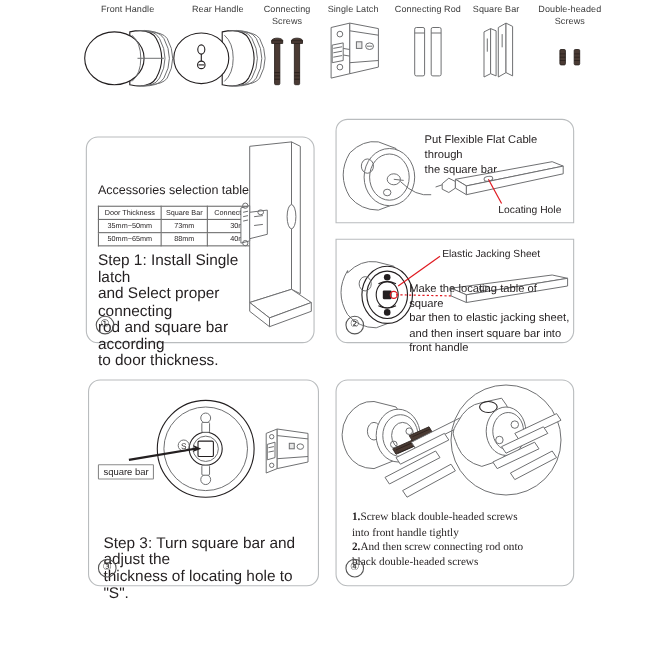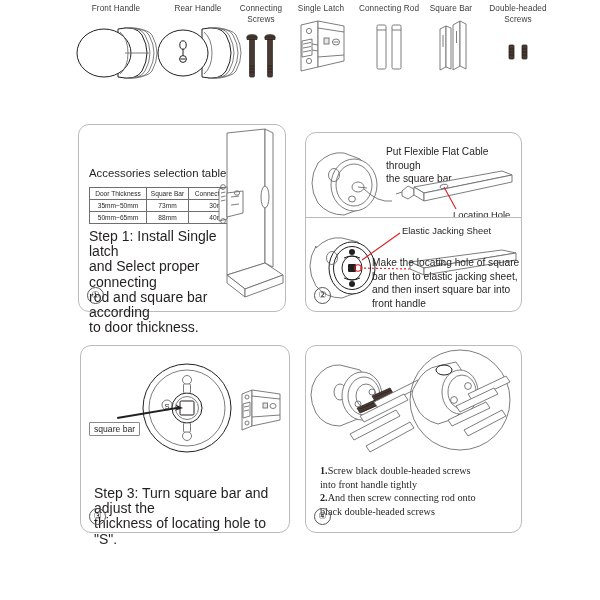--- a/index.html
+++ b/index.html
@@ -224,21 +224,21 @@
 
         <path class="wht-l" d="M30 66 L46 64 L46 86 L30 90 Z"></path>
         <path class="ln-l" d="M34 70 L42 69 M34 78 L42 77"></path>
         <ellipse class="ln-l" cx="40" cy="66" rx="2.6" ry="2.2"></ellipse>
       </svg>
     </div>
 
     <div class="panelnum" style="left:8px;bottom:7px;">①</div>
   </div>
 
-  <div class="panel" style="left:305px;top:132px;width:215px;height:93px;border-bottom-left-radius:0;border-bottom-right-radius:0;">
+  <div class="panel" style="left:305px;top:108px;width:215px;height:93px;border-bottom-left-radius:0;border-bottom-right-radius:0;">
 
     <div class="ptext" style="left:80px;top:12px;width:130px;">
       <div>Put Flexible Flat Cable through</div>
       <div>the square bar.</div>
     </div>
 
     <div style="position:absolute;left:2px;top:10px;">
       <svg width="100" height="80" viewBox="0 0 100 80">
         <path class="wht-l" d="M10 20 q12 -12 26 -10 L52 16 q10 12 10 26 q0 14 -10 24 L36 72 q-16 0 -26 -12 q-6 -10 -6 -20 q0 -10 6 -20 Z"></path>
         <ellipse class="wht-l" cx="46" cy="42" rx="23" ry="26"></ellipse>
@@ -302,21 +302,21 @@
     <div style="position:absolute;left:100px;top:30px;">
       <svg width="118" height="34" viewBox="0 0 118 34">
         <path class="wht-l" d="M4 14 L96 2 L110 5 L18 20 Z"></path>
         <path class="wht-l" d="M4 14 L18 20 L18 27 L4 21 Z"></path>
         <path class="wht-l" d="M18 20 L110 5 L110 12 L18 27 Z"></path>
         <ellipse class="ln-l" cx="34" cy="14" rx="4" ry="2" transform="rotate(-8 34 14)"></ellipse>
       </svg>
     </div>
 
     <div class="ptext" style="left:66px;top:38px;width:150px;">
-      <div>Make the locating hole of square</div>
+      <div>Make the locating table of square</div>
       <div>bar then to elastic jacking sheet,</div>
       <div>and then insert square bar into</div>
       <div>front handle</div>
     </div>
 
     <div class="panelnum" style="left:8px;bottom:7px;">②</div>
   </div>
 
   <div class="panel" style="left:80px;top:345px;width:208px;height:186px;">
 

